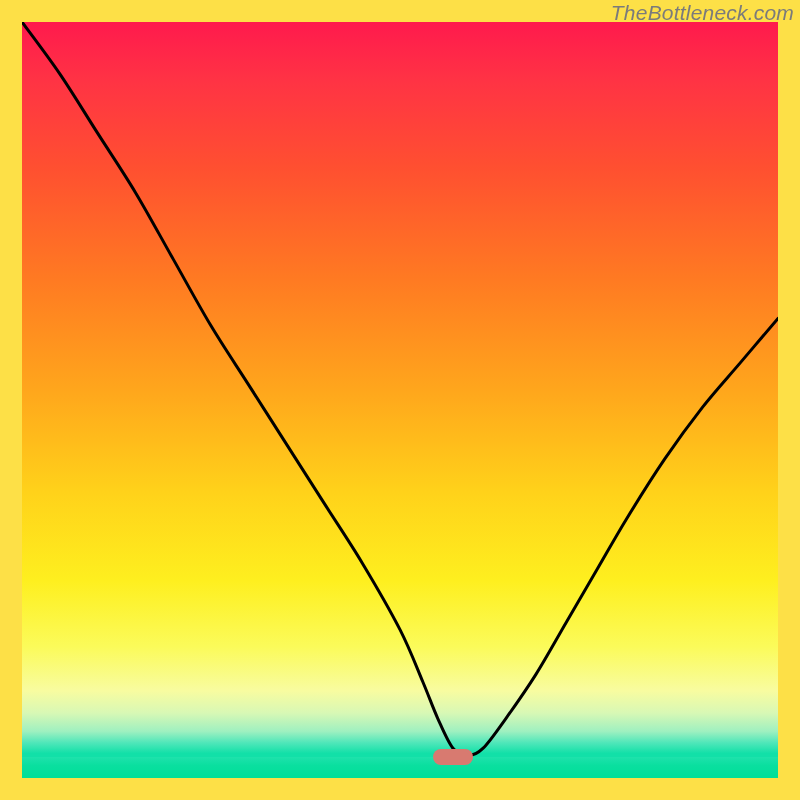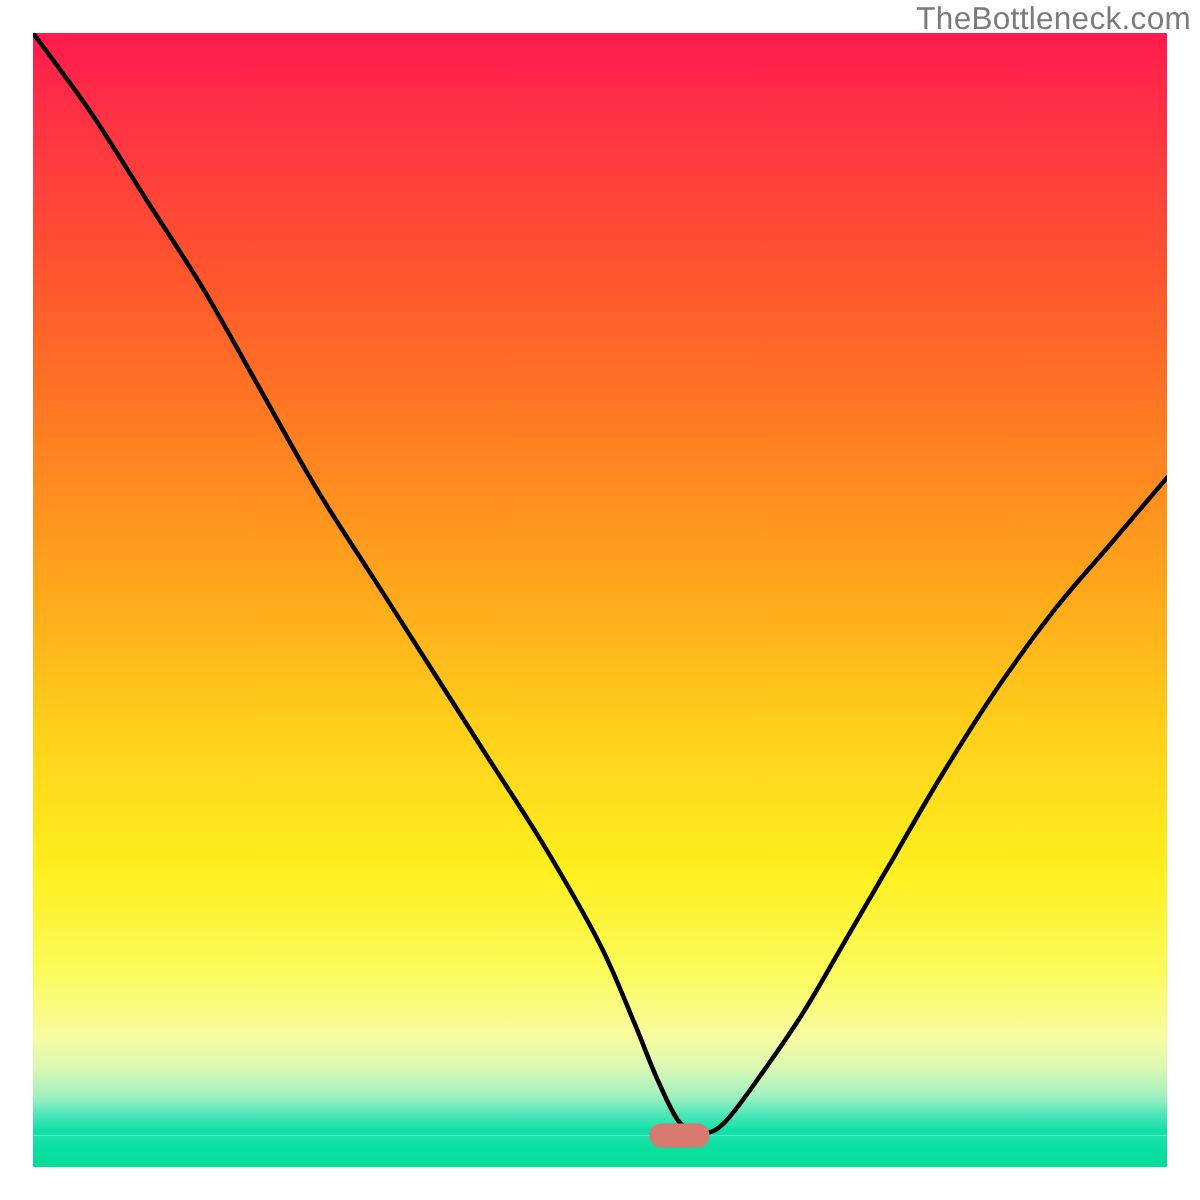--- a/index.html
+++ b/index.html
@@ -10,21 +10,22 @@
     background: #000;
     overflow: hidden;
     font-family: Arial, Helvetica, sans-serif;
   }
   .frame {
     position: absolute;
     left: 0;
     top: 0;
     width: 800px;
     height: 800px;
-    background: #ffffff;
+    background: #fde047;
+    font-style: italic;
   }
   .plot-area {
     position: absolute;
     left: 22px;
     top: 22px;
     width: 756px;
     height: 756px;
     overflow: hidden;
   }
   .gradient {

